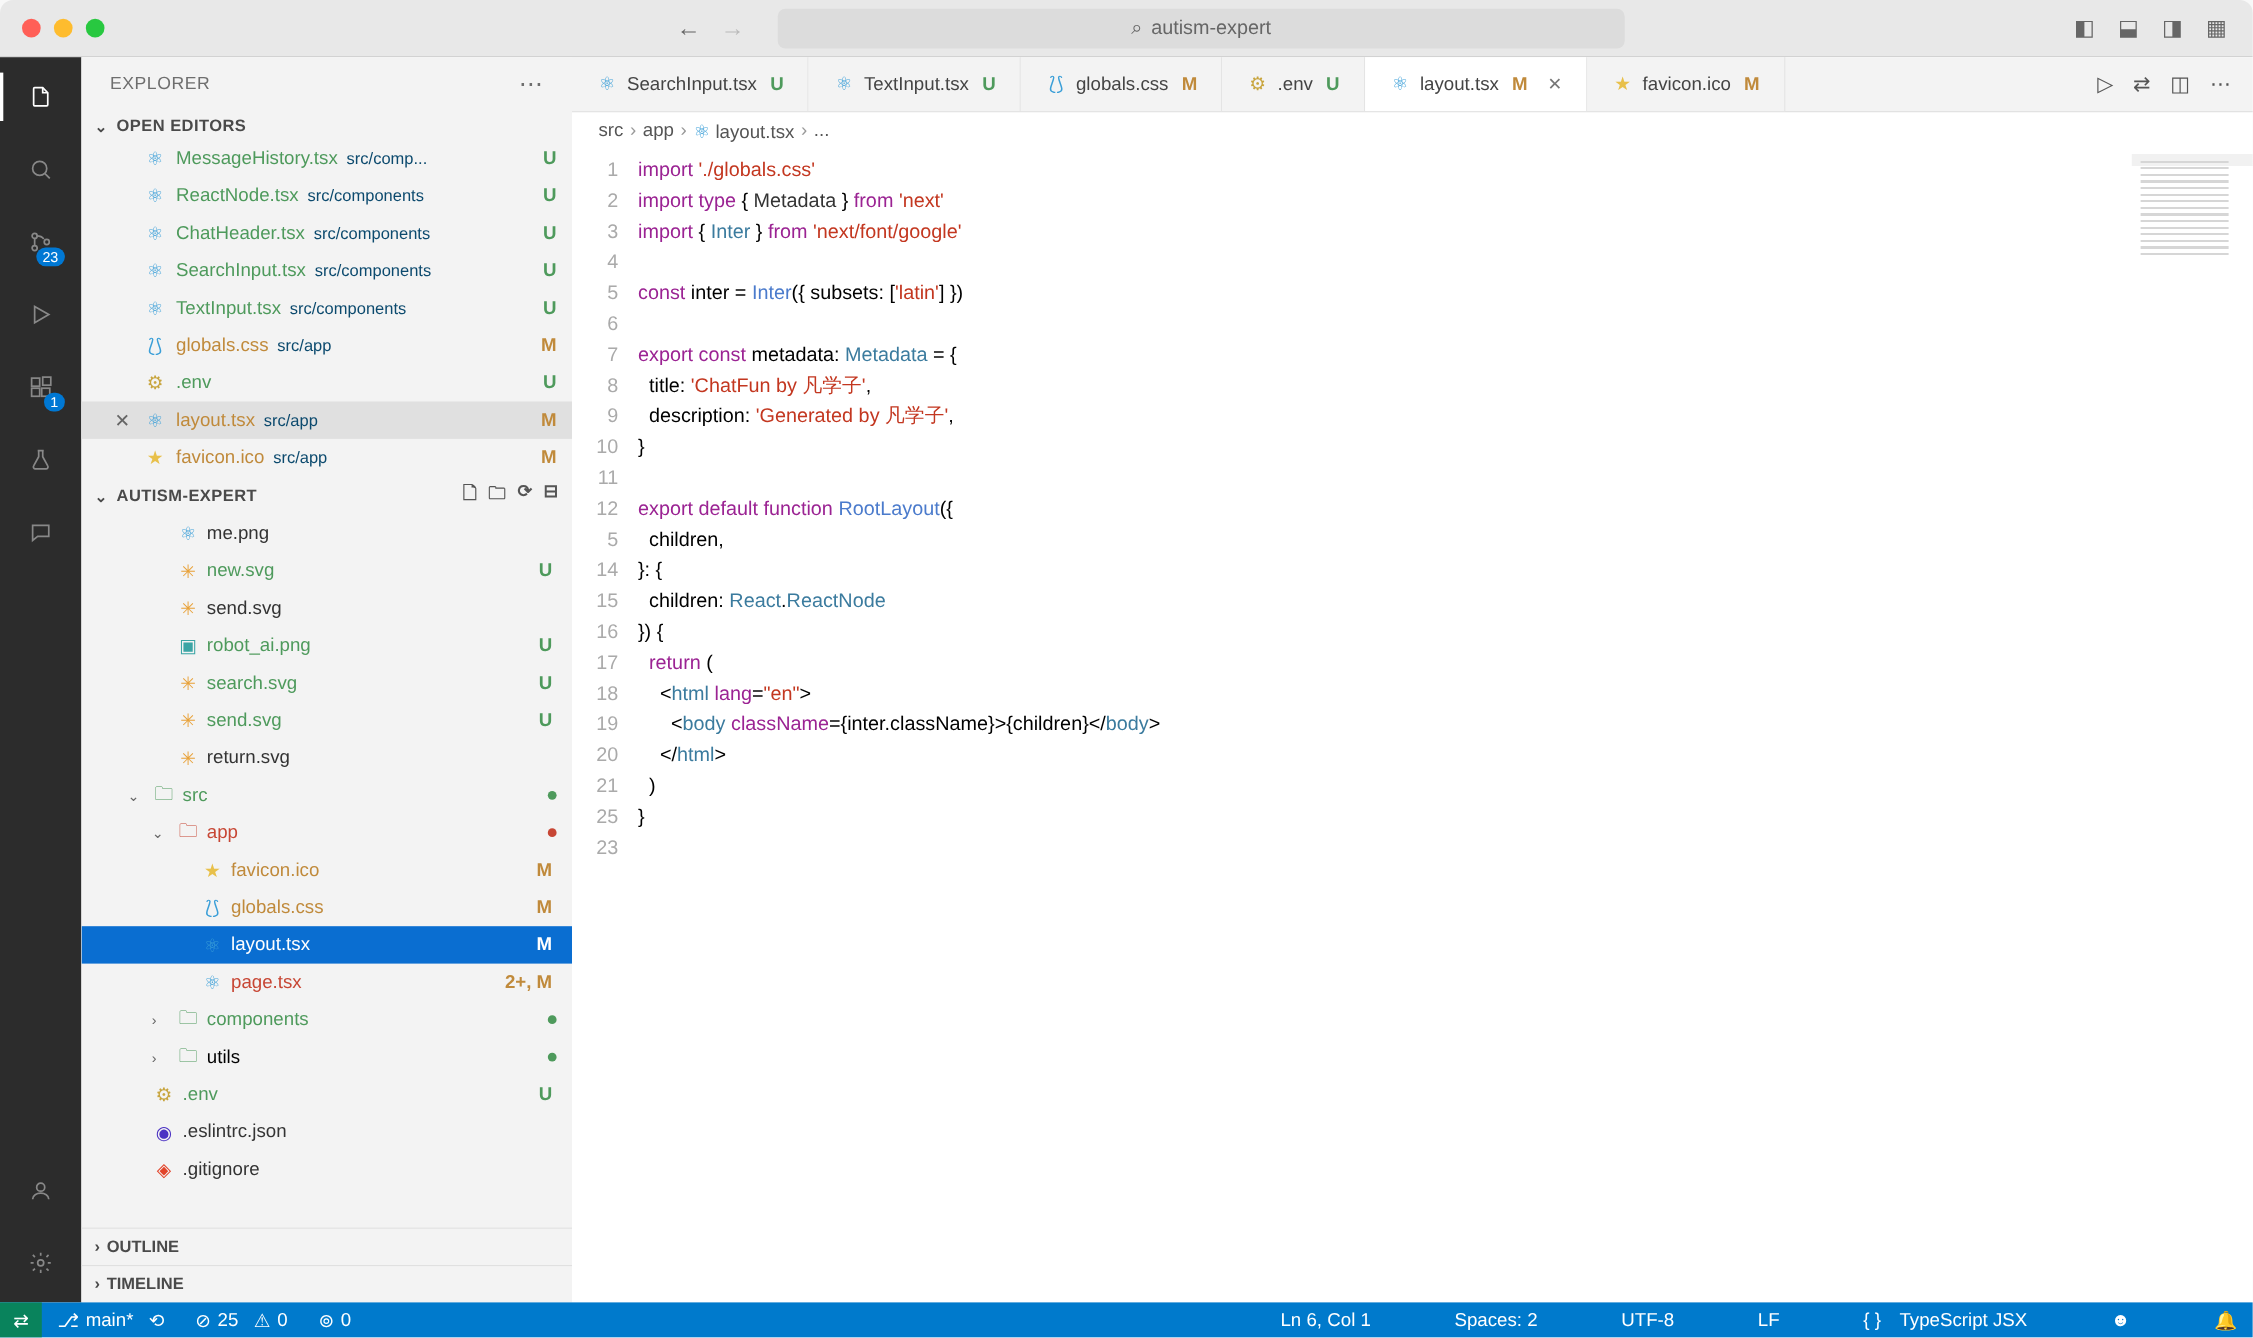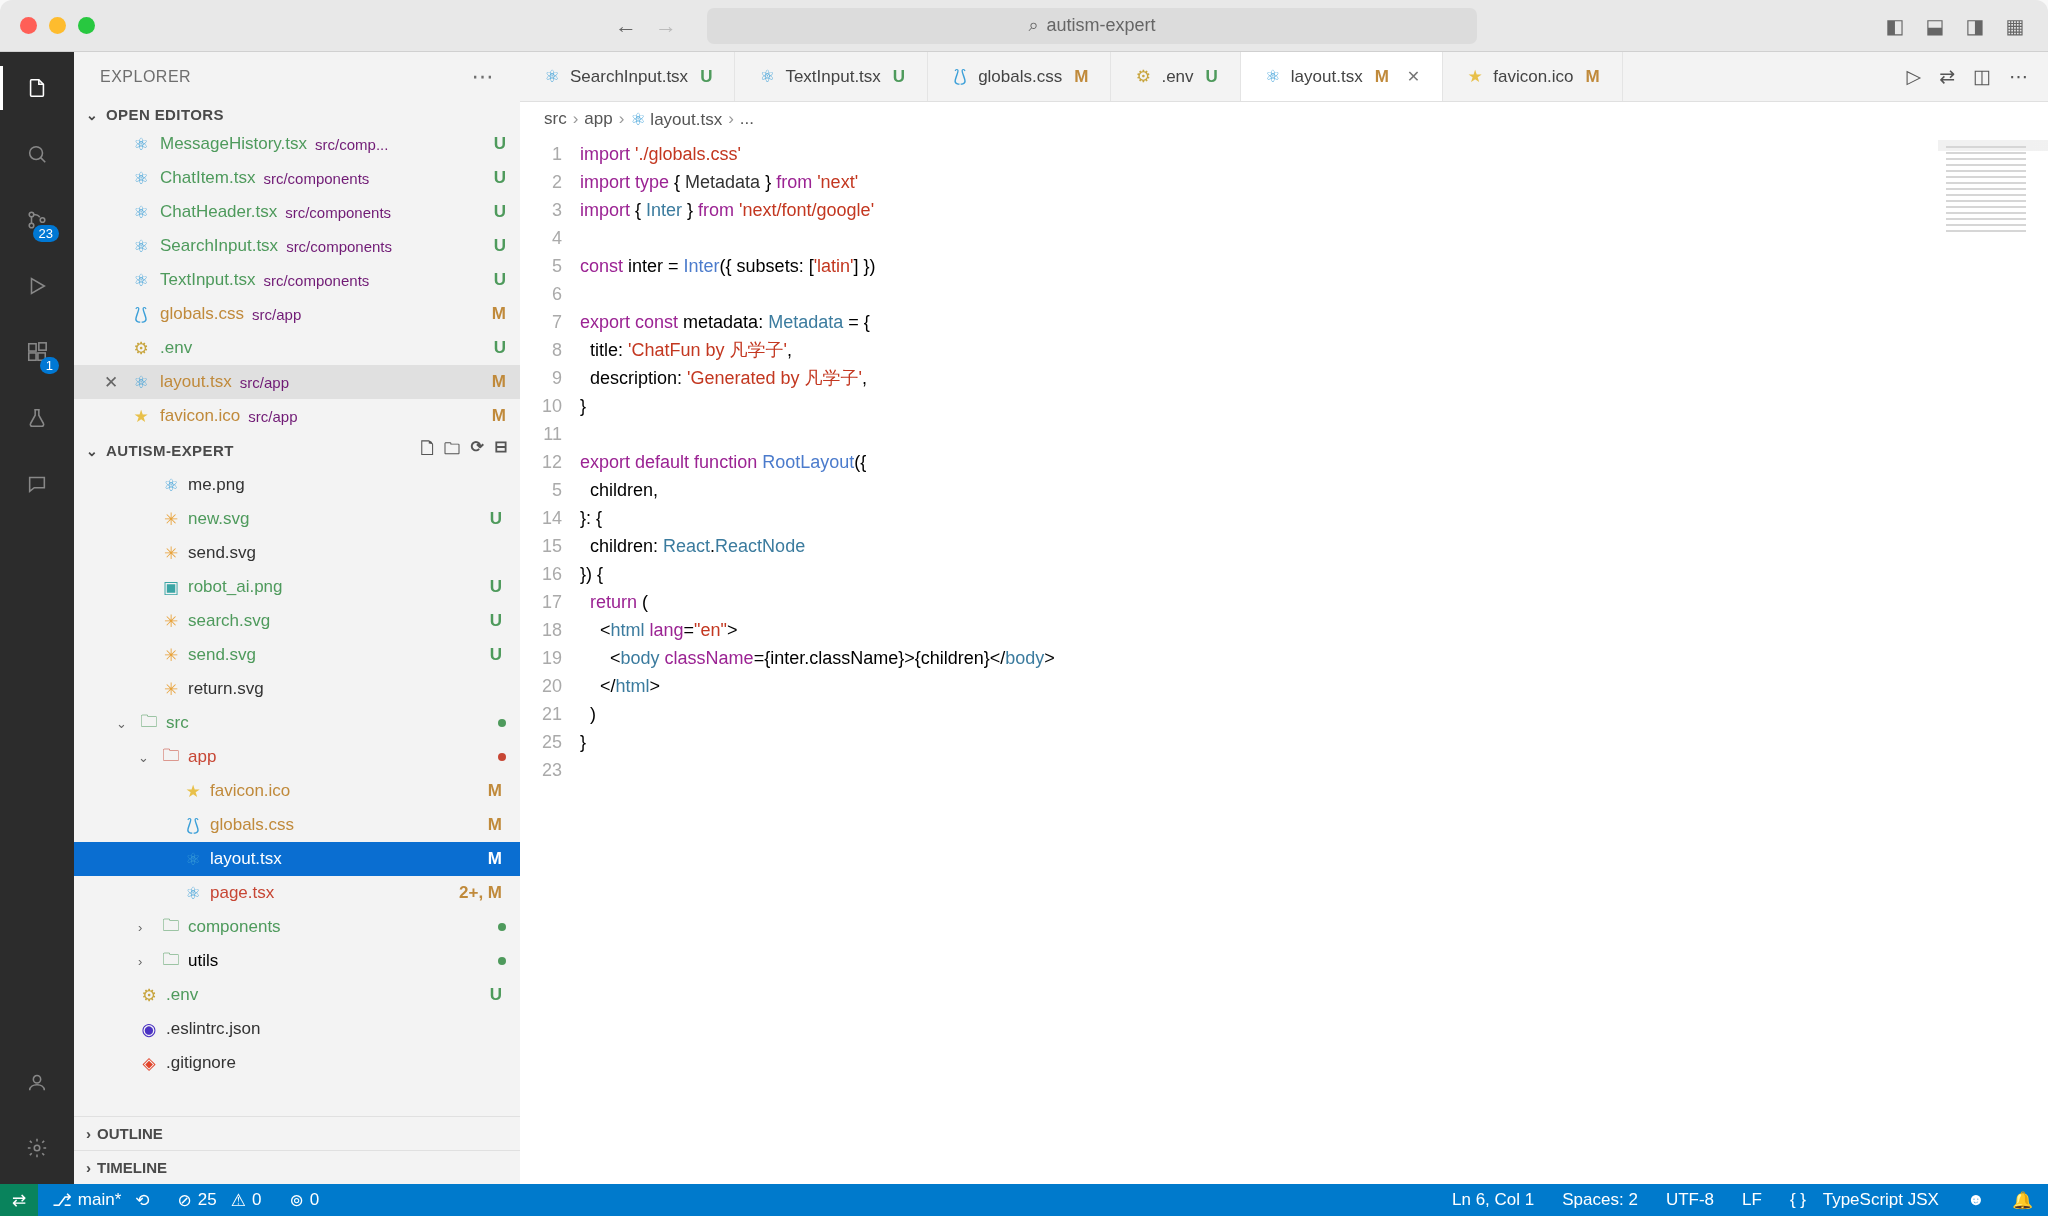--- a/index.html
+++ b/index.html
@@ -26,21 +26,21 @@
 .section-hdr { display: flex; align-items: center; padding: 4px 12px; color: #4a4a4a; font-size: 15px; font-weight: 700; letter-spacing: 0.4px; }
 .section-hdr .chev { width: 20px; font-size: 14px; }
 .section-hdr .tools { margin-left: auto; display: flex; gap: 10px; color: #555; font-size: 16px; }
 .open-editors, .filetree { font-size: 17px; }
 .file-row { display: flex; align-items: center; height: 34px; padding: 0 14px 0 30px; color: #333; gap: 8px; white-space: nowrap; }
 .file-row.active { background: #e0e0e0; }
 .file-row .close { width: 18px; color: #666; visibility: hidden; }
 .file-row.active .close { visibility: visible; }
 .file-row .icon { width: 22px; text-align: center; }
 .file-row .name { }
-.file-row .path { color: #701a75; font-size: 15px; }
+.file-row .path { color: #0c4a6e; font-size: 15px; }
 .file-row .status { margin-left: auto; font-weight: 600; }
 .dot { width: 8px; height: 8px; border-radius: 50%; background: #aaa; margin-left: auto; }
 .tree-row { display: flex; align-items: center; height: 34px; padding-right: 14px; color: #333; gap: 6px; }
 .tree-row.selected { background: #0a6ed1; color: #fff; }
 .tree-row .chev { width: 16px; font-size: 13px; color: #666; }
 .tree-row.selected .chev { color: #fff; }
 .tree-row .ficon { width: 22px; text-align: center; }
 .tree-row .name { }
 .tree-row .status { margin-left: auto; font-weight: 600; padding-right: 4px; }
 .tree-row.selected .status { color: #fff; }
@@ -59,21 +59,21 @@
 .gutter div { height: 28px; }
 .lines { flex: 1; padding-top: 4px; white-space: pre; }
 .lines div { height: 28px; }
 .tk-key { color: #9b2393; } .tk-type { color: #3b7b9e; } .tk-str { color: #c33720; } .tk-fn { color: #4b7bcc; } .tk-tag { color: #3b7b9e; } .tk-attr { color: #9b2393; } .tk-id { color: #333; }
 .minimap { position: absolute; right: 0; top: 4px; width: 110px; height: 140px; background: linear-gradient(#e8e8e8 0 8%, #fff 8% 100%); opacity: 0.6; }
 .minimap::before { content: ''; position: absolute; left: 8px; top: 6px; width: 80px; height: 90px; background: repeating-linear-gradient(#bbb 0 2px, transparent 2px 6px); }
 .outline-row { height: 34px; display: flex; align-items: center; padding: 0 12px; color: #4a4a4a; font-size: 15px; font-weight: 700; gap: 6px; border-top: 1px solid #e0e0e0; }
 .statusbar { height: 32px; background: #007acc; color: #fff; display: flex; align-items: center; font-size: 17px; padding: 0 0; }
 .statusbar .sbitem { padding: 0 14px; display: flex; align-items: center; gap: 6px; height: 100%; }
 .statusbar .remote { background: #09835c; padding: 0 12px; }
-.statusbar .right { margin-left: auto; display: flex; }
+.statusbar .right { margin-left: auto; display: flex; gap: 48px; }
 svg { display: block; }
 .svgicon { width: 22px; height: 22px; }
 </style>
 </head>
 <body>
 
 <div class="titlebar">
   <div class="traffic">
     <div class="tdot r"></div>
     <div class="tdot y"></div>
@@ -171,21 +171,21 @@
         <div class="file-row">
           <span class="close">✕</span>
     <span class="icon"><span style="color:#3b9fd8">⚛</span></span>
     <span class="name" style="color:#4e9a5c">MessageHistory.tsx</span>
     <span class="path">src/comp...</span>
     <span class="status" style="color:#4e9a5c">U</span>
         </div>
         <div class="file-row">
           <span class="close">✕</span>
     <span class="icon"><span style="color:#3b9fd8">⚛</span></span>
-    <span class="name" style="color:#4e9a5c">ChatItem.tsx</span>
+    <span class="name" style="color:#4e9a5c">ReactNode.tsx</span>
     <span class="path">src/components</span>
     <span class="status" style="color:#4e9a5c">U</span>
         </div>
         <div class="file-row">
           <span class="close">✕</span>
     <span class="icon"><span style="color:#3b9fd8">⚛</span></span>
     <span class="name" style="color:#4e9a5c">ChatHeader.tsx</span>
     <span class="path">src/components</span>
     <span class="status" style="color:#4e9a5c">U</span>
         </div>

